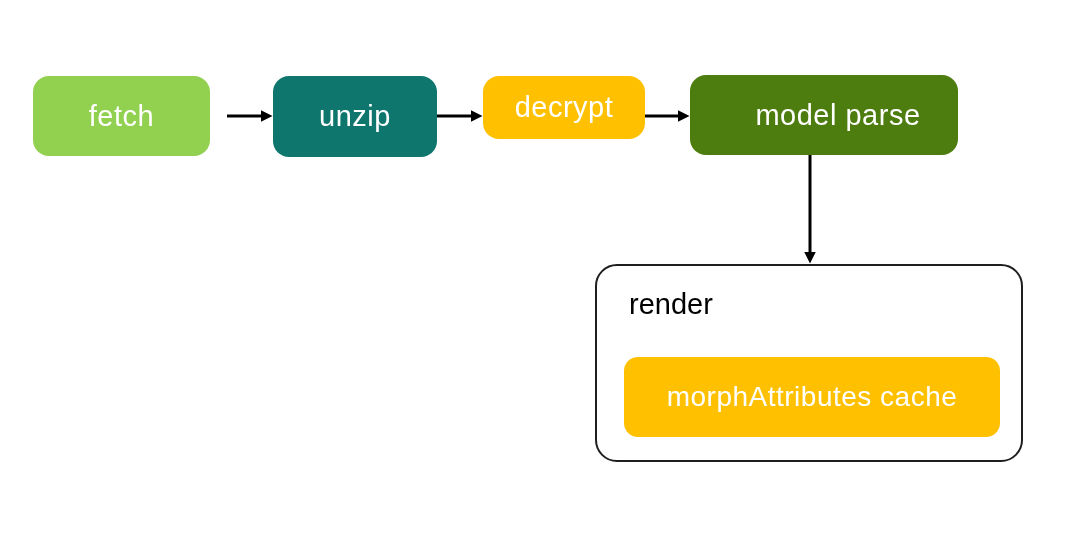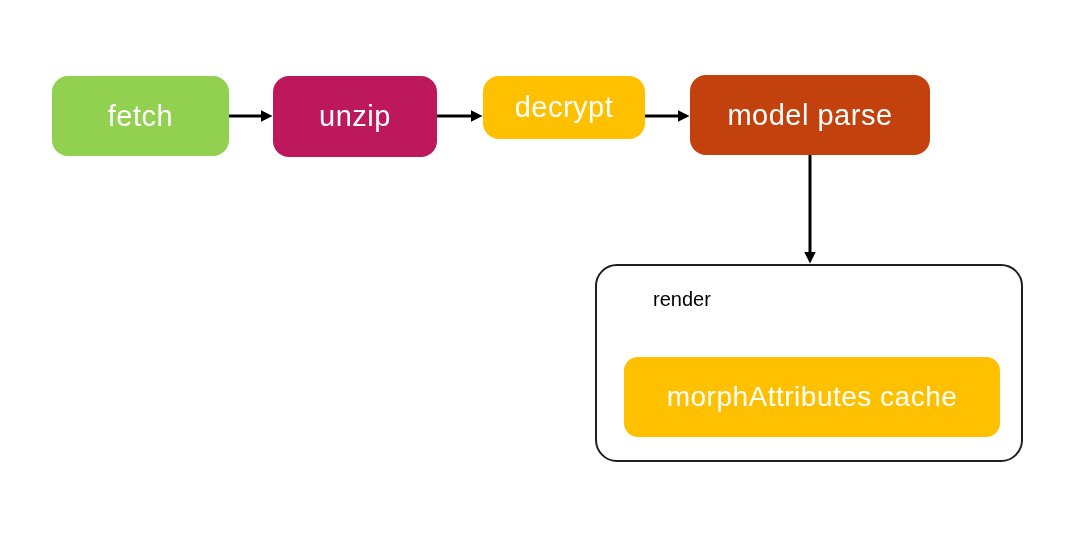--- a/index.html
+++ b/index.html
@@ -26,40 +26,39 @@
     display: flex;
     align-items: center;
     justify-content: center;
     color: #ffffff;
     font-size: 29px;
     font-weight: 400;
     letter-spacing: 0.5px;
     border-radius: 16px;
     white-space: nowrap;
   }
-  .node-fetch       { left: 52px;  top: 76px; width: 177px; height: 80px; }
+  .node-fetch       { left: 33px;  top: 76px; width: 177px; height: 80px; }
   .node-unzip       { left: 273px; top: 76px; width: 164px; height: 81px; }
   .node-decrypt     { left: 483px; top: 76px; width: 162px; height: 63px; }
   .node-model-parse { left: 690px; top: 75px; width: 240px; height: 80px; }
   .container-box {
     position: absolute;
     left: 595px; top: 264px;
     width: 428px; height: 198px;
     background: #ffffff;
     border: 2.5px solid #1f1f1f;
     border-radius: 22px;
     box-sizing: border-box;
   }
   .container-label {
     position: absolute;
     left: 32px; top: 22px;
     color: #000000;
-    font-size: 20px;
+    font-size: 29px;
     font-weight: 400;
-    margin-left: 24px;
   }
   .node-morph {
     left: 27px; top: 91px;
     width: 376px; height: 80px;
     font-size: 28px;
     border-radius: 14px;
   }
 </style>
 </head>
 <body>
@@ -75,29 +74,29 @@
     <line x1="227" y1="116" x2="261" y2="116" stroke-width="3" marker-end="url(#ah)" stroke="#000000"></line>
     <line x1="437" y1="116" x2="471" y2="116" stroke-width="3" marker-end="url(#ah)" stroke="#000000"></line>
     <line x1="645" y1="116" x2="678" y2="116" stroke-width="3" marker-end="url(#ah)" stroke="#000000"></line>
     <line x1="810" y1="155" x2="810" y2="252" stroke-width="3" marker-end="url(#ah)" stroke="#000000"></line>
   </svg>
 
   <div class="node node-fetch" style="background-color: rgb(146, 208, 80);">
     <span>fetch</span>
   </div>
 
-  <div class="node node-unzip" style="background-color: #be185d; justify-content: center;">
+  <div class="node node-unzip" style="background-color: #0f766e; justify-content: center;">
     <span>unzip</span>
   </div>
 
   <div class="node node-decrypt" style="background-color: rgb(255, 192, 0);">
     <span>decrypt</span>
   </div>
 
-  <div class="node node-model-parse" style="background-color: #c2410c;">
+  <div class="node node-model-parse" style="background-color: #4d7c0f; padding-left: 28px;">
     <span>model parse</span>
   </div>
 
   <div class="container-box">
     <div class="container-label">render</div>
     <div class="node node-morph" style="background-color: rgb(255, 192, 0);">
       <span>morphAttributes cache</span>
     </div>
   </div>
 

